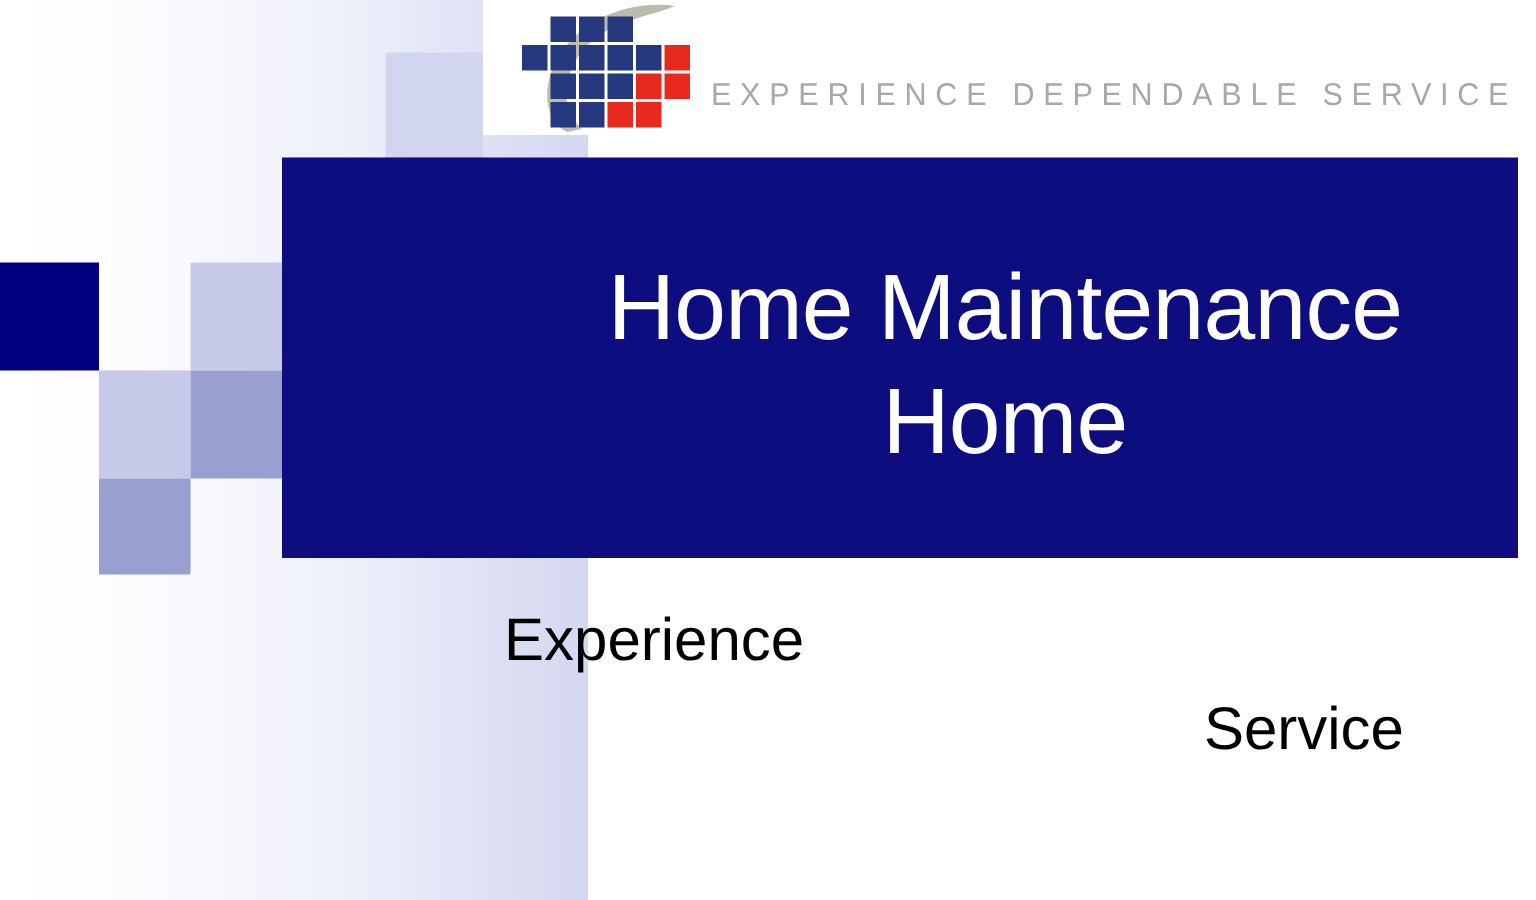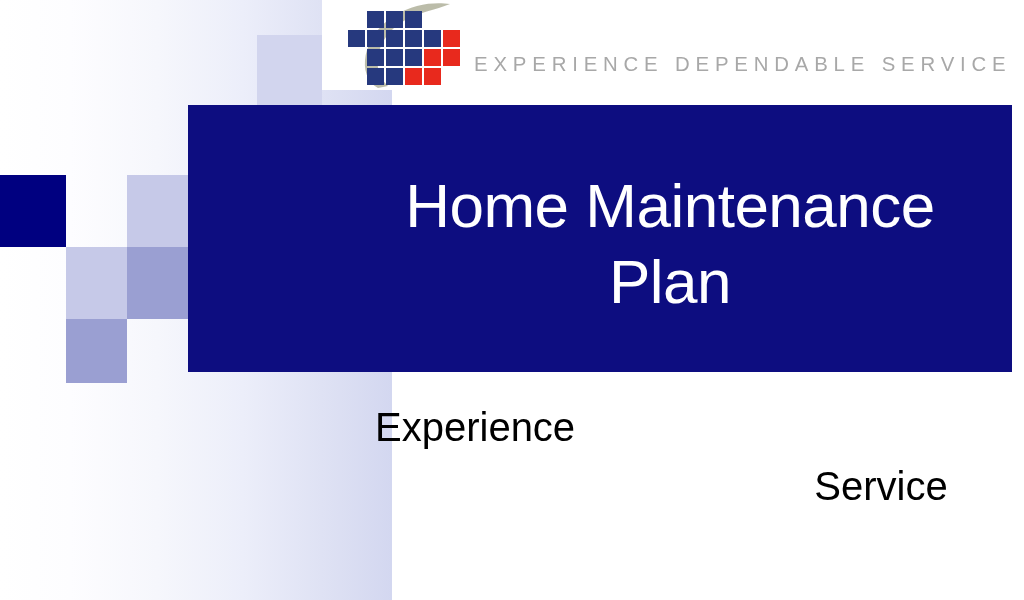--- a/index.html
+++ b/index.html
@@ -128,25 +128,24 @@
   .tagline-block {
     position: absolute;
     left: 336px;
     top: 398px;
     width: 600px;
     color: #000000;
     font-family: "Liberation Sans", sans-serif;
     font-size: 40px;
     line-height: 59px;
     font-weight: 400;
-    margin-left: 39px;
   }
   .tl-1 { text-align: left; padding-left: 0px; }
   .tl-2 { text-align: left; padding-left: 200px; }
-  .tl-3 { text-align: center; padding-left: 412px; }
+  .tl-3 { text-align: right; padding-left: 412px; }
 </style>
 </head>
 <body>
 
 <div id="slide">
 
   <div class="left-gradient"></div>
 
   <div id="decor-squares">
       <div class="sq sq-dark" style="left: 0px; top: 175px; width: 66px; height: 72px;"></div>
@@ -157,21 +156,21 @@
       <div class="sq sq-mid" style="left: 192px; top: 175px; width: 65px; height: 72px;"></div>
       <div class="sq sq-light" style="left: 66px; top: 247px; width: 61px; height: 72px;"></div>
       <div class="sq sq-mid" style="left: 127px; top: 247px; width: 65px; height: 72px;"></div>
       <div class="sq sq-mid" style="left: 66px; top: 319px; width: 61px; height: 64px;"></div>
     </div>
 
   <div class="banner"></div>
 
   <div class="banner-title">
     <div>Home Maintenance</div>
-    <div>Plan</div>
+    <div>Home</div>
   </div>
 
   <div class="logo-card">
     <div class="logo-inner">
 
       <div class="logo-mark">
         <svg viewBox="0 0 140 90" width="140" height="90" xmlns="http://www.w3.org/2000/svg">
 
           <path d="M 46 88 C 24 76, 30 36, 62 16 C 82 3, 104 2, 118 4
                    C 104 10, 86 12, 70 22 C 44 38, 38 70, 56 86 Z" fill="#b7b8a4" opacity="0.95"></path>

